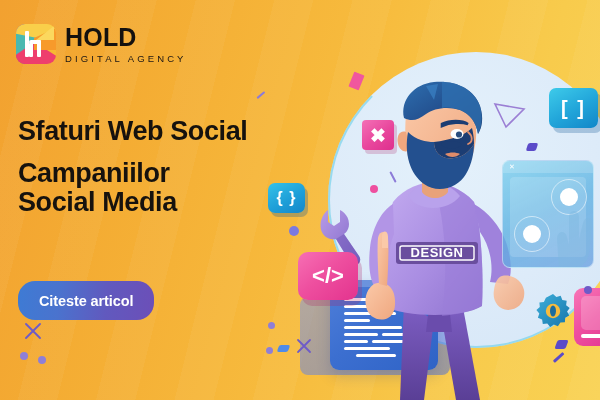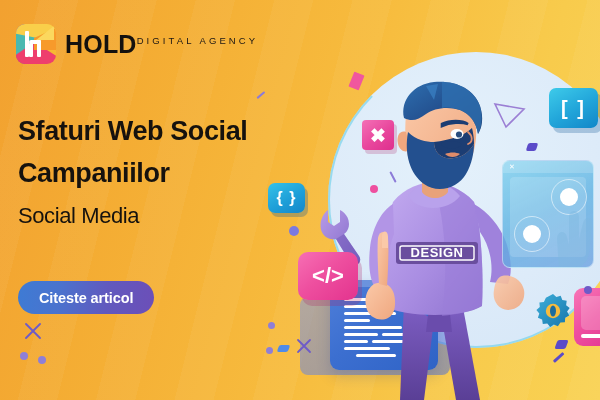--- a/index.html
+++ b/index.html
@@ -66,42 +66,42 @@
   .lm-e { position:absolute; right:0; top:4px; width:22px; height:22px; background:#F79A2B;
           clip-path:polygon(0 46%,100% 0,100% 100%,0 100%); }
   .lm-f { position:absolute; right:2px; top:2px; width:18px; height:14px; background:#FBD85E;
           clip-path:polygon(0 100%,100% 0,100% 100%); }
   
   .lm-h { position:absolute; left:9px; top:7px; width:4px; height:26px; background:#fff; border-radius:1px; }
   .lm-m1 { position:absolute; left:13px; top:16px; width:12px; height:4px; background:#fff; border-radius:2px; }
   .lm-m2 { position:absolute; left:21px; top:16px; width:4px; height:17px; background:#fff; border-radius:1px; }
   .lm-m3 { position:absolute; left:13px; top:19px; width:4px; height:14px; background:#fff; border-radius:1px; }
 
-  .logo-words { display:flex; flex-direction:row; justify-content:center; }
+  .logo-words { display:flex; flex-direction:column; justify-content:center; }
   .logo-row1 { display:flex; align-items:baseline; gap:6px; line-height:1; }
   .logo-hold { font-size:25px; font-weight:bold; color:#14110F; letter-spacing:0.2px; }
   .logo-marketing { font-size:25px; font-weight:400; color:#14110F; letter-spacing:0.2px; }
   .logo-sub {
     margin-top:3px; font-size:9.5px; font-weight:400; color:#1C1714;
     letter-spacing:3.1px;
   }
 
   
   .headline { position:absolute; left:18px; top:118px; width:330px; }
   .h-line { line-height:1.02; white-space:nowrap; }
   .h-bold  { font-size:27px; font-weight:bold; color:#16120E; letter-spacing:-0.4px; }
   .h-light { font-size:26px; font-weight:400; color:#FFFFFF; letter-spacing:-0.2px; margin:4px 0 3px; }
   .h-bold2 { font-size:27px; font-weight:bold; color:#16120E; letter-spacing:-0.4px; margin-top:14px; }
-  .h-bold3 { font-size:22px; font-weight:normal; color:#16120E; letter-spacing:-0.4px; margin-top:18px; }
+  .h-bold3 { font-size:27px; font-weight:bold; color:#16120E; letter-spacing:-0.4px; margin-top:2px; }
 
   
   .cta {
     position:absolute; left:18px; top:281px;
     display:inline-flex; align-items:center; justify-content:center;
-    height:33px; padding:0 21px;
+    height:39px; padding:0 21px;
     border:none; border-radius:17px;
     background:linear-gradient(95deg,#3E7BD4 0%,#4A73CE 30%,#6159BE 65%,#6C4FB8 100%);
     color:#fff; font-family:"Liberation Sans", sans-serif;
     font-size:14.5px; font-weight:bold; letter-spacing:-0.1px;
     cursor:pointer; white-space:nowrap;
   }
 
   
   .illus { position:absolute; inset:0; pointer-events:none; }
   .illus > * { position:absolute; }

